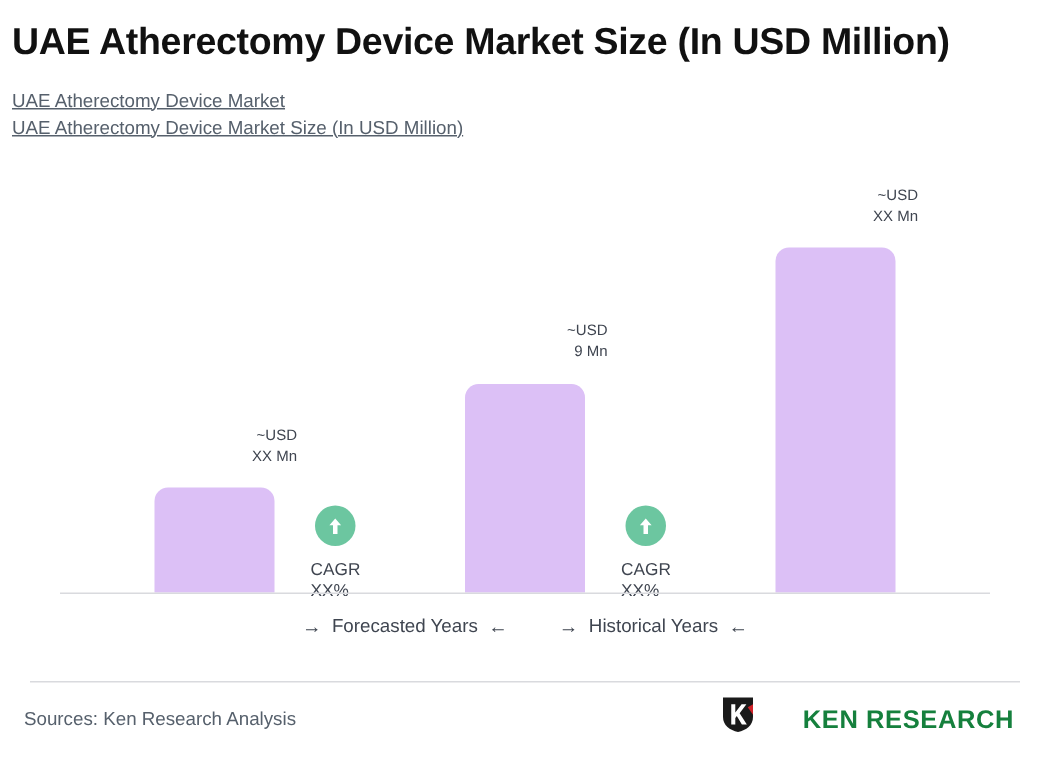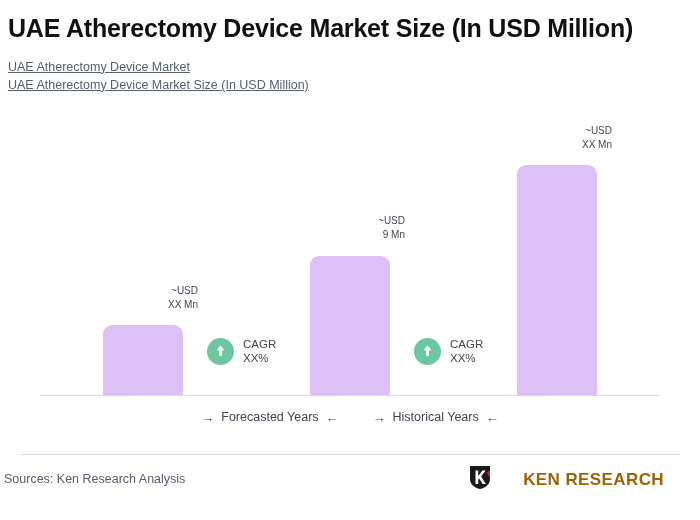--- a/index.html
+++ b/index.html
@@ -73,20 +73,21 @@
     color: #3f4550;
     line-height: 14px;
   }
 
   
   .cagr-group {
     position: absolute;
     display: flex;
     align-items: center;
     gap: 9px;
+    flex-direction: column;
   }
   .cagr-circle {
     width: 27px;
     height: 27px;
     border-radius: 50%;
     background: #6cc6a0;
     display: flex;
     align-items: center;
     justify-content: center;
     flex: 0 0 auto;
@@ -129,21 +130,21 @@
   .footer-divider {
     position: absolute;
     left: 20px;
     top: 454px;
     width: 660px;
     height: 1px;
     background: #d9dade;
   }
   .footer {
     position: absolute;
-    left: 4px;
+    left: 16px;
     top: 462px;
     width: 660px;
     height: 34px;
     display: flex;
     align-items: center;
     justify-content: space-between;
   }
   .sources {
     font-size: 12.5px;
     color: #56606c;
@@ -151,21 +152,21 @@
   }
   .logo {
     display: flex;
     align-items: center;
     gap: 4px;
   }
   .logo-wordmark {
     font-size: 17px;
     font-weight: bold;
     letter-spacing: 0.4px;
-    color: #a16207;
+    color: #15803d;
     font-family: "Liberation Sans", sans-serif;
     line-height: 1;
     white-space: nowrap;
     margin-left: 28px;
   }
 </style>
 </head>
 <body>
 
 <div class="header">

